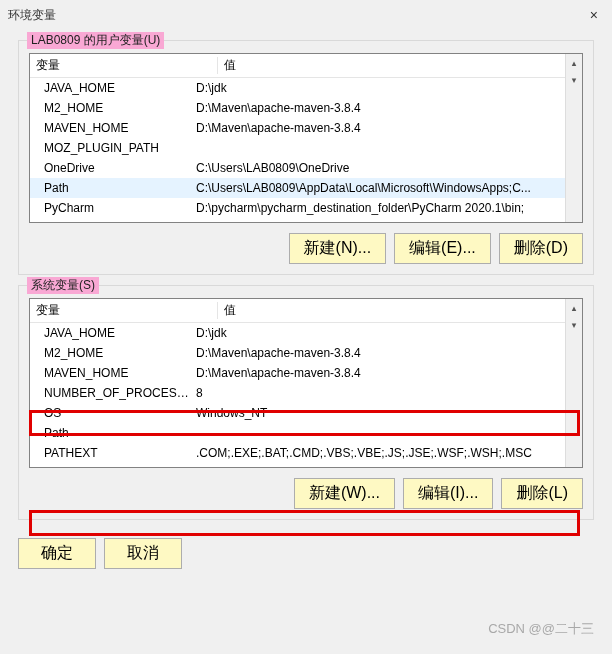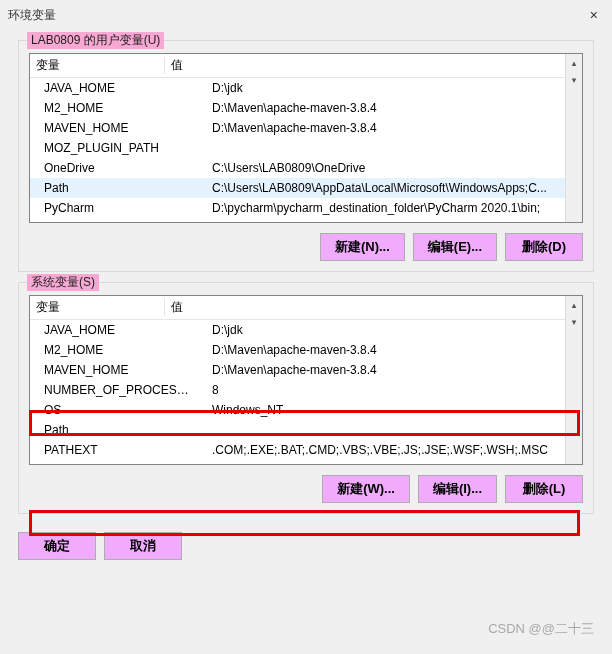--- a/index.html
+++ b/index.html
@@ -3,31 +3,31 @@
 <meta charset="utf-8">
 <style>
 * { box-sizing: border-box; font-family: "Microsoft YaHei", "Segoe UI", sans-serif; }
 body { margin: 0; background: #f0f0f0; width: 612px; height: 654px; overflow: hidden; position: relative; }
 .titlebar { height: 30px; display: flex; align-items: center; padding: 4px 8px; font-size: 12px; color: #333; justify-content: space-between; text-align: right; }
 .close-x { font-size: 14px; color: #333; padding: 0 6px; cursor: default; }
 .groupbox { border: 1px solid #d9d9d9; margin: 10px 18px; padding: 12px 10px 10px; position: relative; }
 .grouplabel { position: absolute; top: -9px; left: 8px; background: #f9a8d4; padding: 0 4px; font-size: 12px; color: #222; }
 .table-wrap { border: 1px solid #828282; background: #fff; position: relative; height: 170px; }
 .th-row { display: flex; border-bottom: 1px solid #e5e5e5; height: 24px; align-items: center; font-size: 12px; }
-.th-var { width: 135px; padding-left: 6px; border-right: 1px solid #e5e5e5; }
+.th-var { width: 188px; padding-left: 6px; border-right: 1px solid #e5e5e5; }
 .th-val { flex: 1; padding-left: 6px; }
 .scrollbar { position: absolute; right: 0; top: 0; bottom: 0; width: 17px; background: #f0f0f0; border-left: 1px solid #ddd; }
 .scroll-up, .scroll-down { height: 17px; display: flex; align-items: center; justify-content: center; font-size: 9px; color: #555; }
 .tbody { overflow: hidden; }
 .trow { display: flex; height: 20px; align-items: center; font-size: 12px; padding-right: 17px; }
 .trow.selected { background: #e5f3ff; }
 .tc-var { width: 160px; padding-left: 14px; overflow: hidden; white-space: nowrap; text-overflow: ellipsis; }
-.tc-val { flex: 1; padding-left: 6px; overflow: hidden; white-space: nowrap; text-overflow: ellipsis; margin-left: 16px; }
+.tc-val { flex: 1; padding-left: 6px; overflow: hidden; white-space: nowrap; text-overflow: ellipsis; }
 .btn-row { display: flex; justify-content: flex-end; gap: 8px; margin-top: 10px; }
-.btn { background: #f0abfc; border: 1px solid #adadad; font-size: 13px; padding: 4px 14px; min-width: 78px; text-align: center; cursor: default; font-weight: bold; }
+.btn { background: #fef9c3; border: 1px solid #adadad; font-size: 16px; padding: 4px 14px; min-width: 78px; text-align: center; cursor: default; }
 .footer-row { display: flex; gap: 8px; padding: 8px 18px 12px; }
 .highlight-box { position: absolute; border: 3px solid #e00000; pointer-events: none; }
 .hl1 { left: 29px; top: 410px; width: 551px; height: 26px; }
 .hl2 { left: 29px; top: 510px; width: 551px; height: 26px; }
 .watermark { position: absolute; right: 18px; bottom: 16px; font-size: 13px; color: rgba(120,120,120,0.6); pointer-events: none; }
 </style>
 </head>
 <body>
 
 <div class="titlebar">

